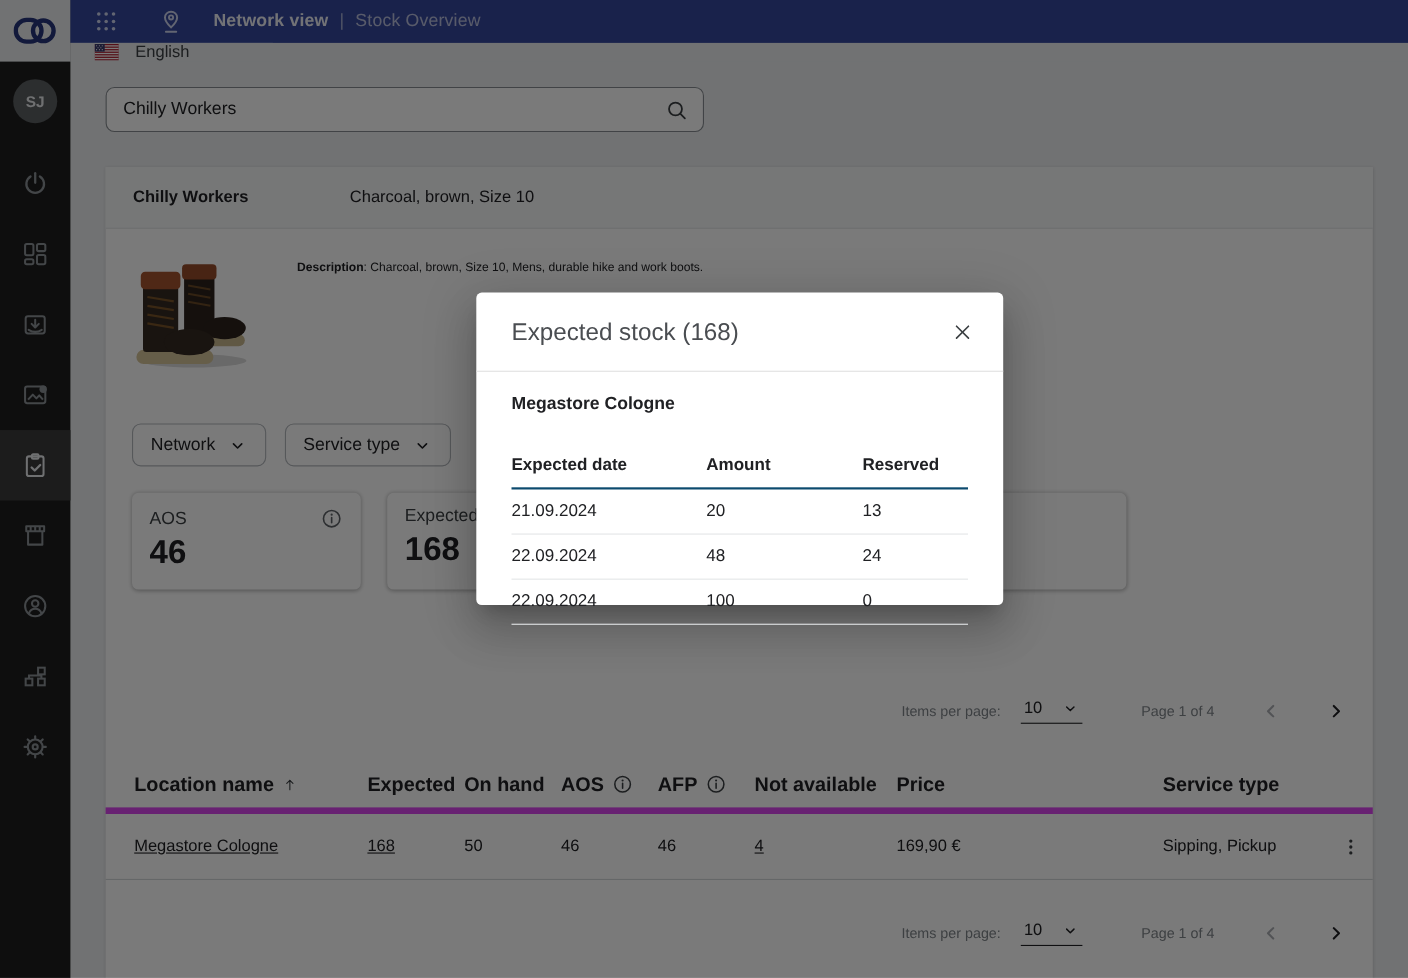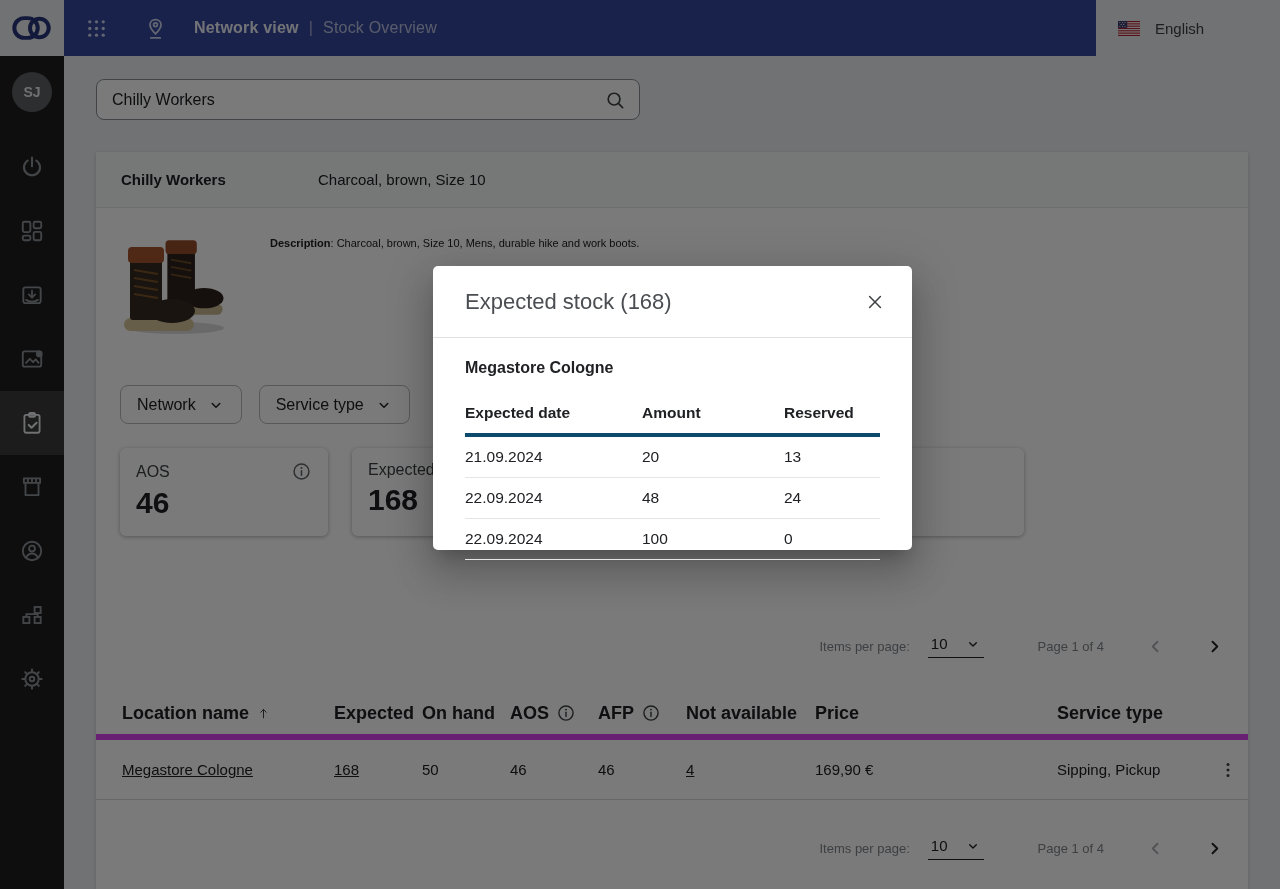--- a/index.html
+++ b/index.html
@@ -10,21 +10,21 @@
   
   .sidebar{position:absolute;left:0;top:0;width:64px;height:100%;background:#1f1f1f;z-index:2;}
   .logo-cell{height:56px;background:#eceef0;display:flex;align-items:center;justify-content:center;color:#27357c;cursor:pointer;}
   .avatar{width:40px;height:40px;border-radius:50%;background:#5c6063;color:#e8eaed;
           display:flex;align-items:center;justify-content:center;font-size:14px;margin:16px auto 0;font-weight:bold;}
   .side-nav{margin-top:23px;display:flex;flex-direction:column;}
   .side-item{width:64px;height:64px;display:flex;align-items:center;justify-content:center;color:#8d9297;cursor:pointer;}
   .side-item.active{background:#3c3c3c;color:#e8eaed;}
 
   
-  .topbar{position:absolute;left:64px;top:0;right:0;height:56px;display:flex;z-index:2;}
+  .topbar{position:absolute;left:64px;top:0;right:0;height:56px;display:flex;z-index:2;flex-direction:column;}
   .topbar-main{flex:1;background:#36489e;display:flex;align-items:center;color:#fff;}
   .tb-grid{margin-left:21px;color:#cdd4ee;cursor:pointer;}
   .tb-pin{margin-left:35px;color:#cdd4ee;}
   .tb-title{margin-left:26px;font-size:16px;letter-spacing:.2px;display:flex;align-items:center;gap:10px;}
   .tb-title .main{font-weight:bold;color:rgba(255,255,255,.92);}
   .tb-title .sep{color:rgba(255,255,255,.55);}
   .tb-title .sub{color:rgba(255,255,255,.65);}
   .topbar-lang{width:162px;background:#eceef0;display:flex;align-items:center;gap:15px;padding-left:22px;
                font-size:15px;color:#3c4043;cursor:pointer;}
 
@@ -80,21 +80,21 @@
   .modal{position:absolute;left:433px;top:266px;width:479px;height:284px;background:#fff;border-radius:5px;z-index:20;
          box-shadow:0 11px 15px -7px rgba(0,0,0,.2),0 24px 38px 3px rgba(0,0,0,.14),0 9px 46px 8px rgba(0,0,0,.12);
          box-sizing:border-box;}
   .modal-head{height:71px;display:flex;align-items:center;justify-content:space-between;
               padding:0 27px 0 32px;border-bottom:1px solid #e0e0e0;}
   .modal-title{font-size:22px;font-weight:normal;color:#4a4d51;}
   .mclose{color:#3c4043;cursor:pointer;}
   .modal-body{padding:21px 32px 0;}
   .store{font-weight:bold;font-size:16px;}
   .mgrid{display:grid;grid-template-columns:177px 142px 96px;}
-  .mhead{margin-top:27px;font-weight:bold;font-size:15.5px;padding-bottom:11px;border-bottom:4px solid #0c4a6e;}
+  .mhead{margin-top:37px;font-weight:bold;font-size:15.5px;padding-bottom:11px;border-bottom:2px solid #0c4a6e;}
   .mrow{height:40px;align-items:center;border-bottom:1px solid #e3e5e7;font-size:15.5px;}
 </style>
 </head>
 <body>
 
 <svg width="0" height="0" style="position:absolute">
   <defs>
     <symbol id="i-grid9" viewBox="0 0 24 24">
         <g fill="currentColor">
       <circle cx="5" cy="5" r="1.7"></circle>

